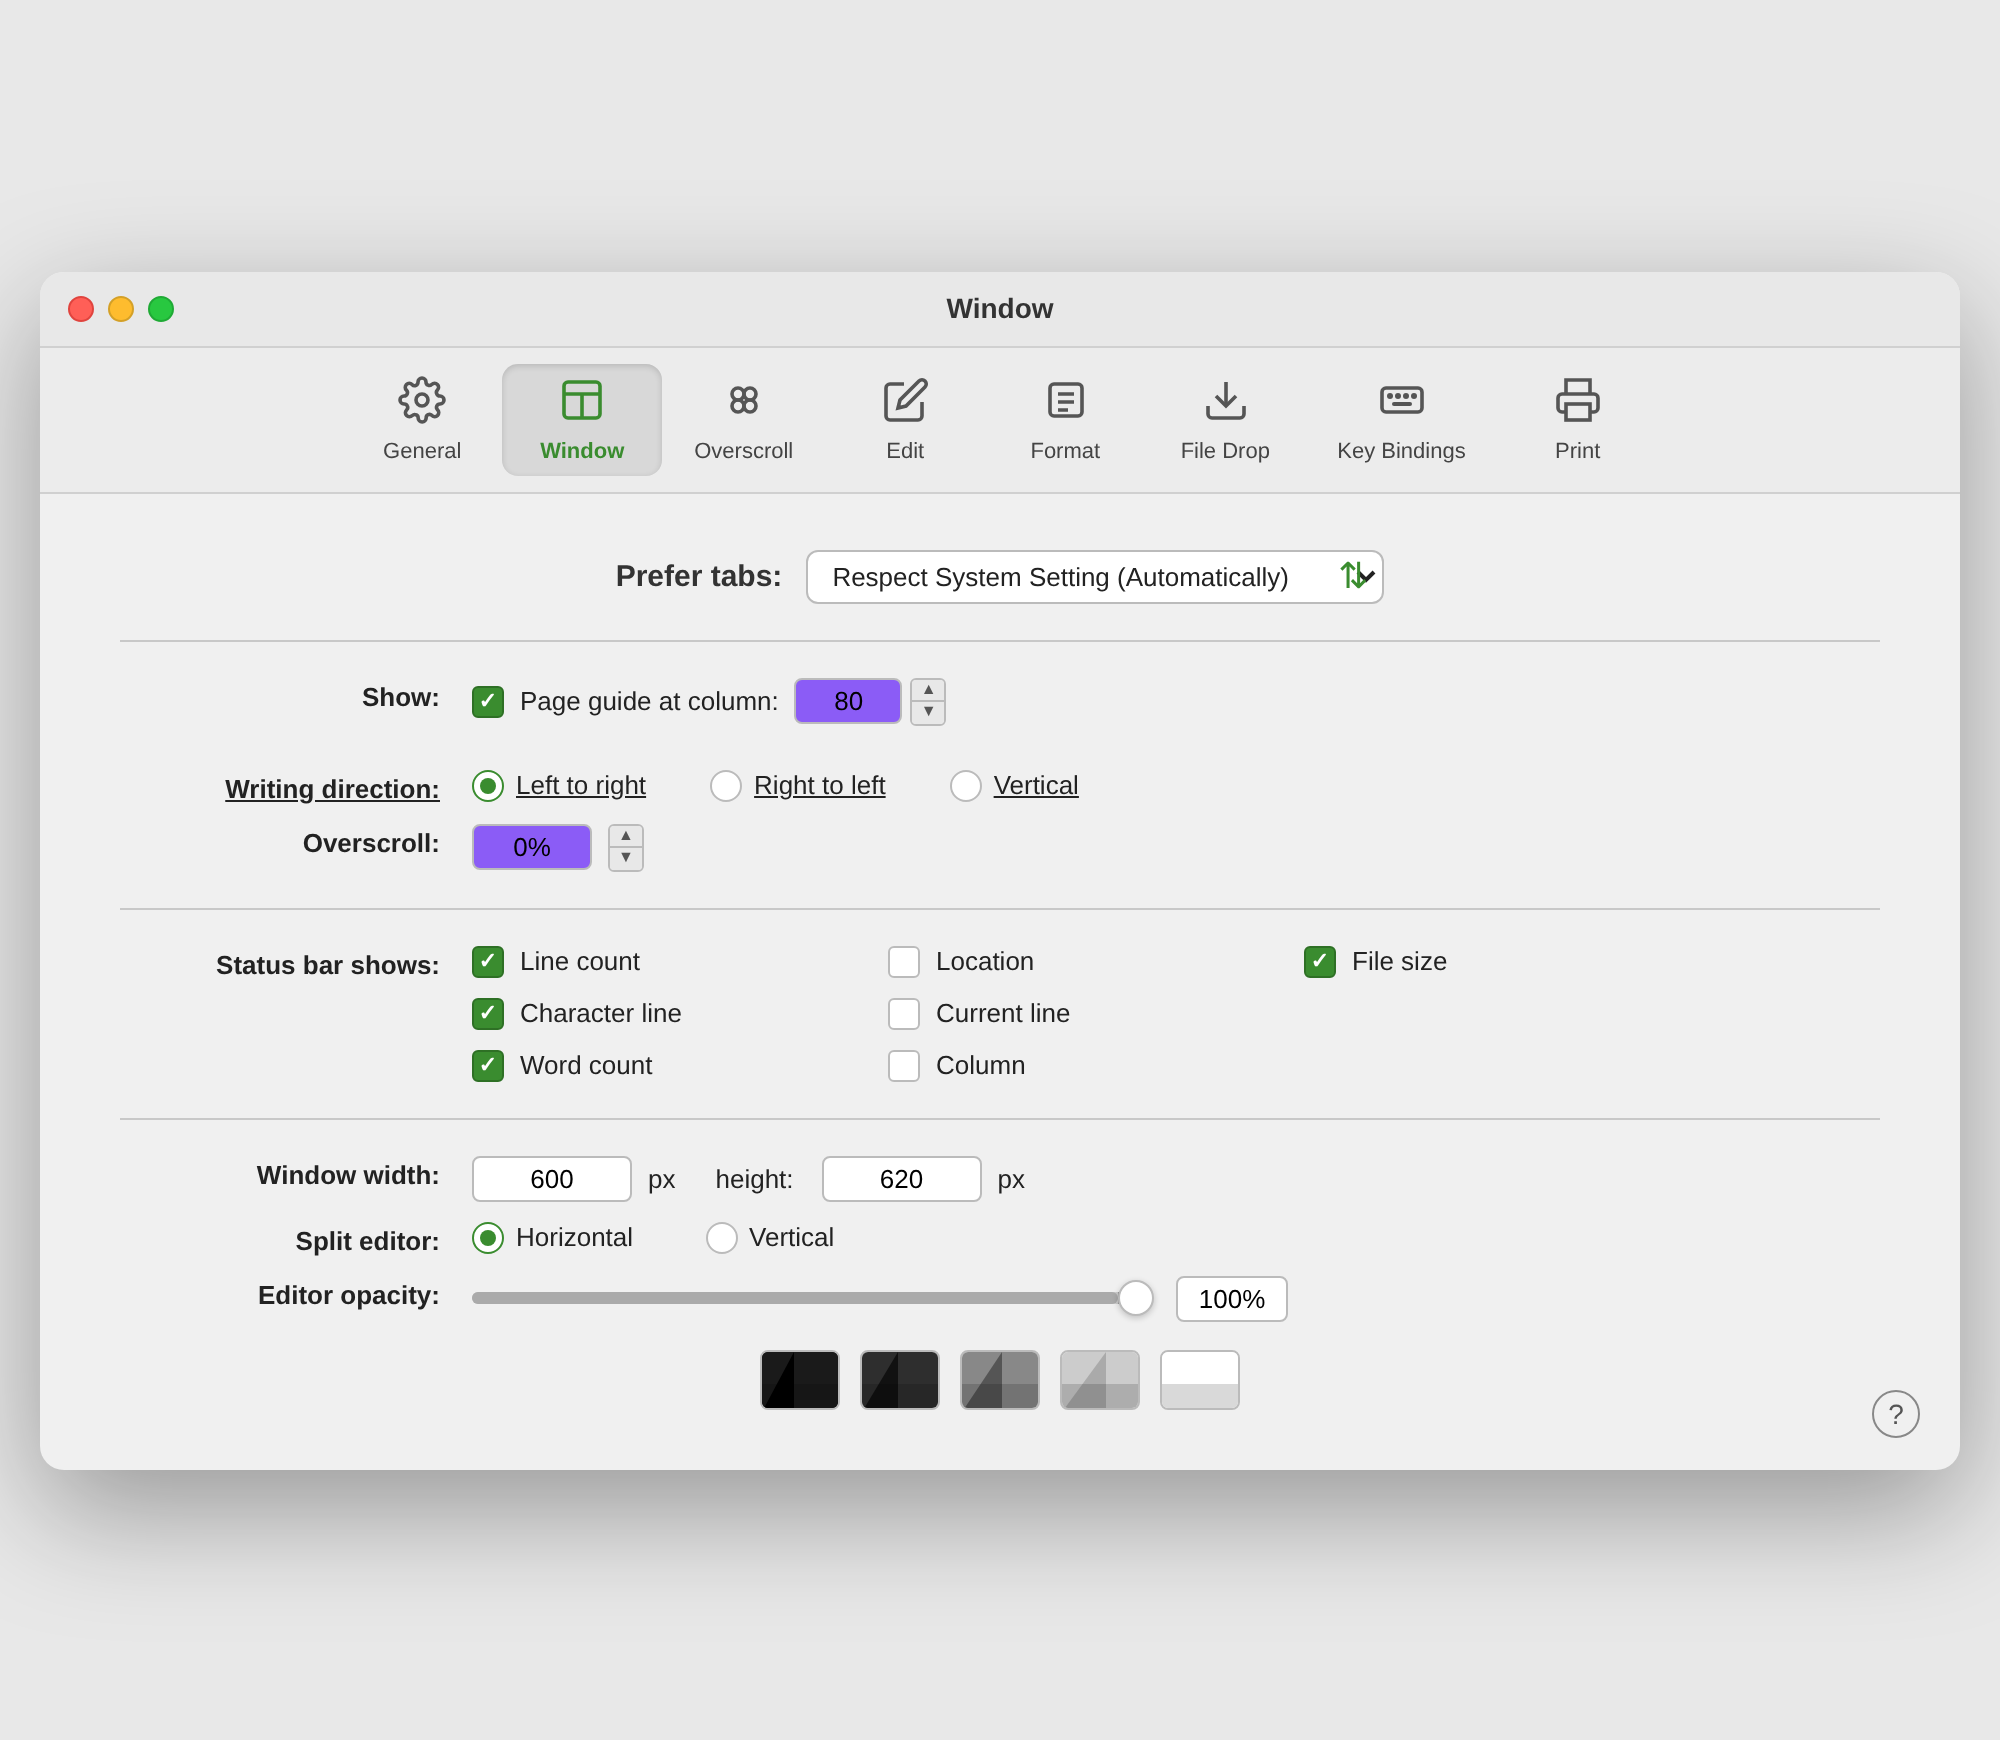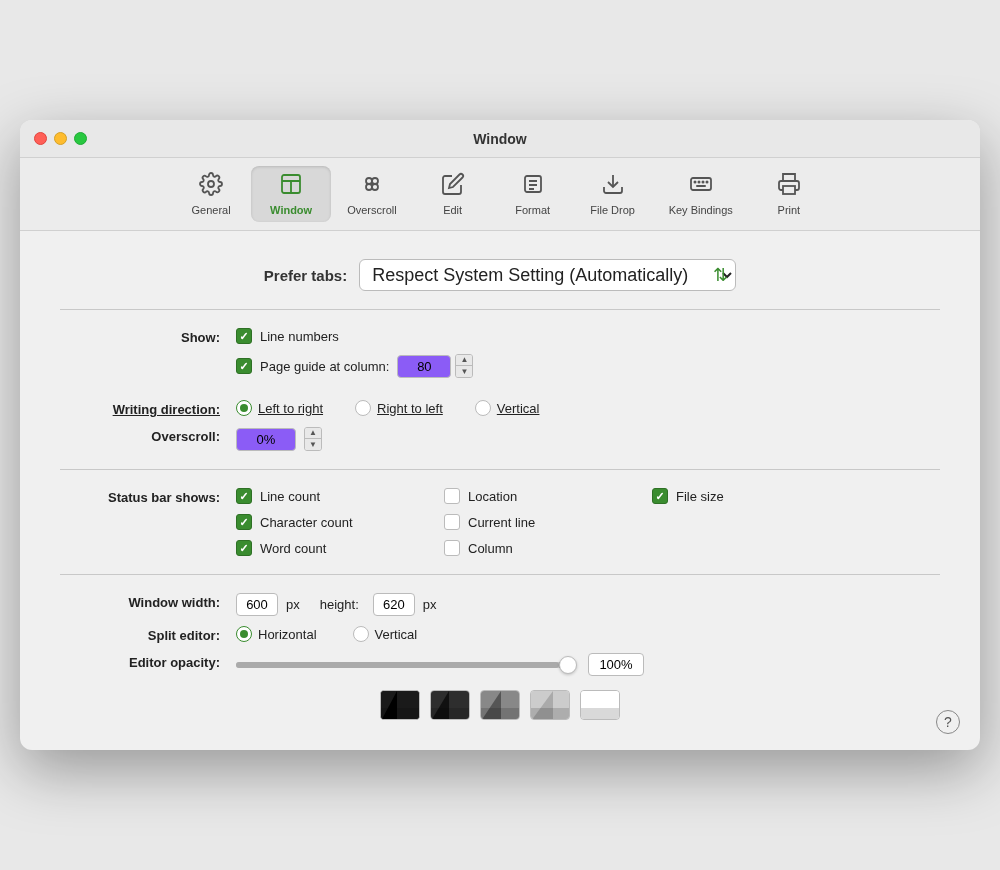--- a/index.html
+++ b/index.html
@@ -234,21 +234,21 @@
       align-items: center;
       gap: 8px;
     }
     
     .width-row {
       display: flex;
       align-items: center;
       gap: 8px;
     }
     .px-input {
-      width: 42px;
+      width: 80px;
       border: 1px solid #bbb;
       border-radius: 4px;
       padding: 3px 6px;
       font-size: 13px;
       text-align: center;
       background: white;
     }
     
     .slider-wrapper {
       display: flex;
@@ -322,21 +322,21 @@
       cursor: pointer;
     }
     .content-area {
       position: relative;
     }
     select {
       background: white;
       border: 1px solid #bbb;
       border-radius: 6px;
       padding: 4px 8px;
-      font-size: 18px;
+      font-size: 13px;
       color: #222;
       cursor: pointer;
       min-width: 260px;
     }
   </style>
 </head>
 <body>
 
 <div class="window">
 
@@ -456,24 +456,20 @@
           </select>
           <span class="select-arrow" style="color:#3a8c2f; font-size:18px; right:8px;">⇅</span>
         </div>
       </div>
 
       <hr class="divider">
 
       <div class="section-row" style="margin-bottom:22px;gap:16px;">
         <span class="section-label">Show:</span>
         <div style="display:flex; flex-direction:column; gap:10px;">
-          <div class="show-row">
-            <div class="checkbox-custom checked"></div>
-            <span>Line numbers</span>
-          </div>
           <div class="show-row">
             <div class="checkbox-custom checked"></div>
             <span>Page guide at column:</span>
             <div class="number-input-wrapper">
               <input type="text" class="number-input" value="80" style="">
               <div class="stepper">
                 <button class="stepper-btn">▲</button>
                 <button class="stepper-btn">▼</button>
               </div>
             </div>
@@ -526,21 +522,21 @@
             <span>Location</span>
           </div>
 
           <div class="status-item">
             <div class="checkbox-custom checked"></div>
             <span>File size</span>
           </div>
 
           <div class="status-item">
             <div class="checkbox-custom checked"></div>
-            <span>Character count</span>
+            <span>Character line</span>
           </div>
 
           <div class="status-item">
             <div class="checkbox-custom unchecked"></div>
             <span>Current line</span>
           </div>
 
           <div></div>
 
           <div class="status-item">

